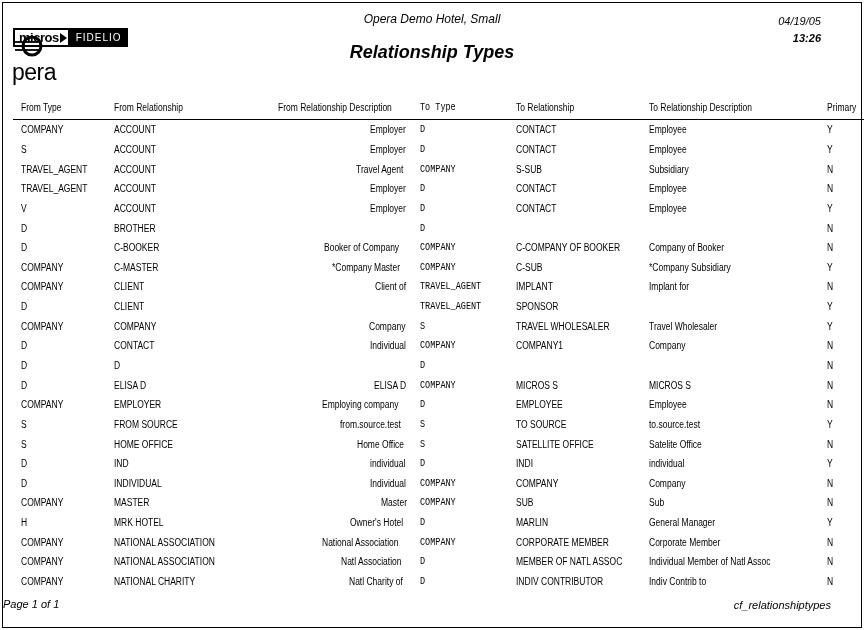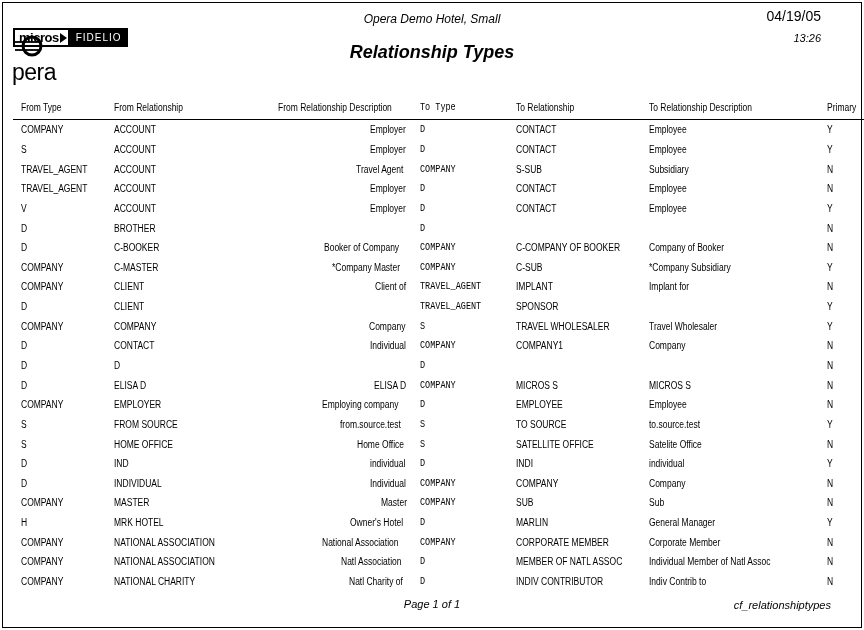--- a/index.html
+++ b/index.html
@@ -18,40 +18,40 @@
   .mf-arrow{width:0;height:0;border-left:7px solid #000;border-top:5px solid transparent;
     border-bottom:5px solid transparent;margin-left:1px;align-self:center;}
   .mf-fidelio{display:flex;align-items:center;background:#000;color:#fff;font-weight:normal;
     font-size:10px;letter-spacing:1px;padding:4px 6px;}
   .opera-logo{position:absolute;left:12px;top:28px;display:flex;align-items:flex-start;flex-direction:column;}
   .opera-logo .pera-text{font-size:23px;letter-spacing:-0.5px;margin-left:-3px;margin-top:-2px;}
   .hotel-title{position:absolute;left:0;top:9px;width:100%;text-align:center;
     font-style:italic;font-size:12px;}
   .report-title{position:absolute;left:0;top:39px;width:100%;text-align:center;
     font-style:italic;font-weight:bold;font-size:18px;}
-  .report-date{position:absolute;right:40px;top:5px;font-size:14px;}
-  .report-time{position:absolute;right:40px;top:29px;font-style:italic;font-size:11px;}
+  .report-date{position:absolute;right:40px;top:12px;font-style:italic;font-size:11px;}
+  .report-time{position:absolute;right:40px;top:29px;font-style:italic;font-size:11px;font-weight:bold;}
 
   
   table.rpt{position:absolute;left:10px;top:92px;width:840px;table-layout:fixed;
     border-collapse:collapse;font-size:10px;}
   table.rpt th{font-weight:normal;text-align:left;padding:7px 0 6px 8px;
     border-bottom:1.5px solid #000;white-space:nowrap;}
   table.rpt td{height:19.65px;padding:0 0 0 8px;vertical-align:middle;white-space:nowrap;}
   table.rpt th:nth-child(1),table.rpt td:nth-child(1){width:85px;}
   table.rpt th:nth-child(2),table.rpt td:nth-child(2){width:118px;}
   table.rpt th:nth-child(3),table.rpt td:nth-child(3){width:172px;text-align:right;}
   table.rpt th:nth-child(4),table.rpt td:nth-child(4){width:88px;font-family:Liberation Mono, monospace;}
   table.rpt th:nth-child(5),table.rpt td:nth-child(5){width:125px;}
   table.rpt th:nth-child(6),table.rpt td:nth-child(6){width:170px;}
   table.rpt th:nth-child(7),table.rpt td:nth-child(7){width:82px;}
   .cx{display:inline-block;transform:scaleX(0.85);transform-origin:0 50%;white-space:nowrap;}
 
   
-  .footer-page{position:absolute;left:0;bottom:17px;width:100%;text-align:center;
+  .footer-page{position:absolute;left:0;bottom:17px;width:100%;text-align:left;
     font-style:italic;font-size:11px;}
   .footer-id{position:absolute;right:30px;bottom:16px;font-style:italic;font-size:11px;margin-top:16px;}
 </style>
 </head>
 <body>
 
 <div class="page">
 
   <div class="hdr">
 

